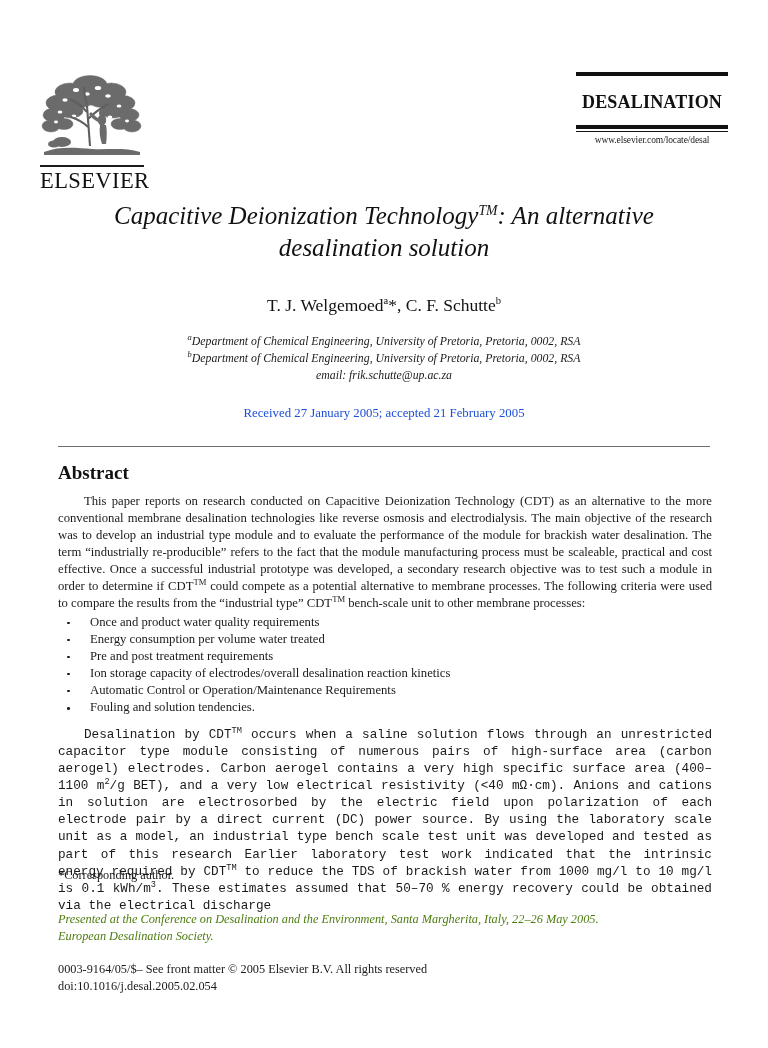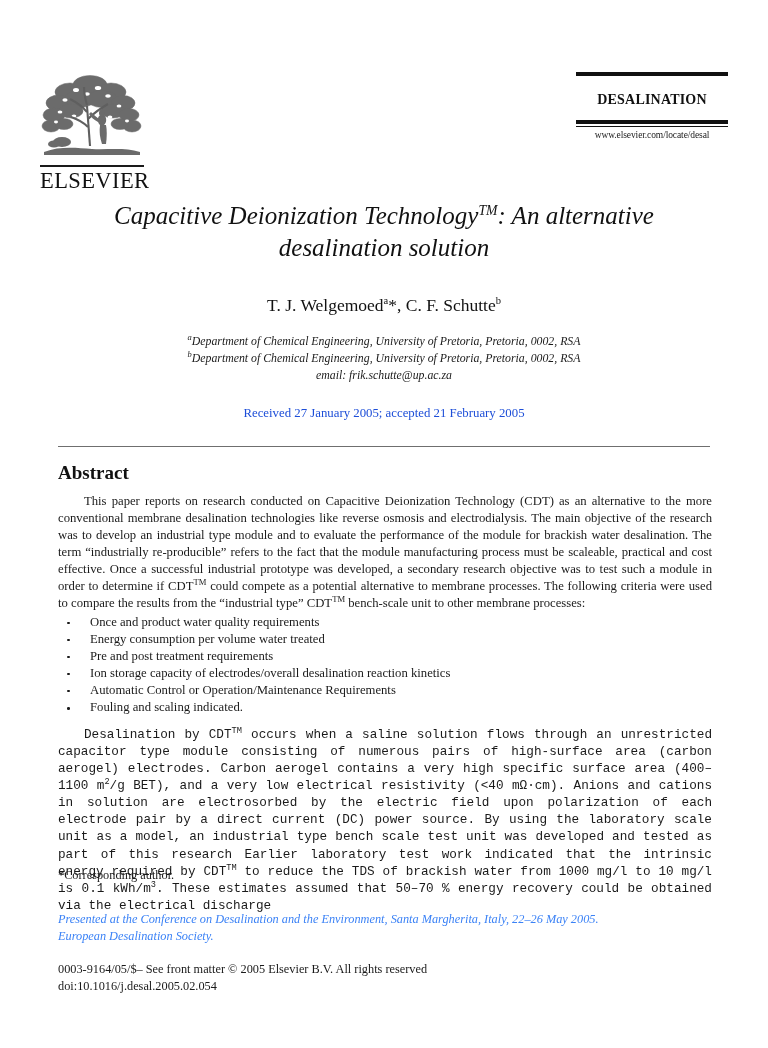--- a/index.html
+++ b/index.html
@@ -80,21 +80,21 @@
     background: #111;
     width: 100%;
   }
   .jb-rule-thin {
     height: 1px;
     background: #111;
     width: 100%;
     margin-top: 2px;
   }
   .jb-title {
-    font-size: 14px;
+    font-size: 18px;
     font-weight: bold;
     letter-spacing: 0.2px;
     margin-top: 16px;
     margin-bottom: 12px;
     color: #111;
   }
   .jb-url {
     font-size: 9.5px;
     color: #1a1a1a;
     margin-top: 3px;
@@ -232,21 +232,21 @@
   .corresponding {
     font-size: 12.3px;
     margin: 0;
     color: #1a1a1a;
   }
   .presented {
     margin-top: 28px;
     font-size: 12.3px;
     font-style: italic;
     line-height: 1.4;
-    color: #3b82f6;
+    color: #4d7c0f;
   }
   .frontmatter {
     margin-top: 16px;
     font-size: 12.3px;
     line-height: 1.35;
     color: #1a1a1a;
   }
 </style>
 </head>
 <body>
@@ -350,21 +350,21 @@
     <div class="abstract-heading">Abstract</div>
 
     <p class="abstract-p"><span>This paper reports on research conducted on Capacitive Deionization Technology (CDT) as an alternative to the more conventional membrane desalination technologies like reverse osmosis and electrodialysis. The main objective of the research was to develop an industrial type module and to evaluate the performance of the module for brackish water desalination. The term “industrially re-producible” refers to the fact that the module manufacturing process must be scaleable, practical and cost effective. Once a successful industrial prototype was developed, a secondary research objective was to test such a module in order to determine if CDT</span><sup>TM</sup><span> could compete as a potential alternative to membrane processes. The following criteria were used to compare the results from the “industrial type” CDT</span><sup>TM</sup><span> bench-scale unit to other membrane processes:</span></p>
 
     <ul class="bullet-list">
       <li>Once and product water quality requirements</li>
       <li>Energy consumption per volume water treated</li>
       <li>Pre and post treatment requirements</li>
       <li>Ion storage capacity of electrodes/overall desalination reaction kinetics</li>
       <li>Automatic Control or Operation/Maintenance Requirements</li>
-      <li>Fouling and scaling indicated.</li>
+      <li>Fouling and solution tendencies.</li>
     </ul>
 
     <p class="abstract-p second"><span>Desalination by CDT</span><sup>TM</sup><span> occurs when a saline solution flows through an unrestricted capacitor type module consisting of numerous pairs of high-surface area (carbon aerogel) electrodes. Carbon aerogel contains a very high specific surface area (400–1100 m</span><sup>2</sup><span>/g BET), and a very low electrical resistivity (&lt;40 mΩ·cm). Anions and cations in solution are electrosorbed by the electric field upon polarization of each electrode pair by a direct current (DC) power source. By using the laboratory scale unit as a model, an industrial type bench scale test unit was developed and tested as part of this research Earlier laboratory test work indicated that the intrinsic energy required by CDT</span><sup>TM</sup><span> to reduce the TDS of brackish water from 1000 mg/l to 10 mg/l is 0.1 kWh/m</span><sup>3</sup><span>. These estimates assumed that 50–70 % energy recovery could be obtained via the electrical discharge</span></p>
   </div>
 
   <div class="footer">
     <p class="corresponding">*Corresponding author.</p>
 
     <div class="presented">
       <div>Presented at the Conference on Desalination and the Environment, Santa Margherita, Italy, 22–26 May 2005.</div>

